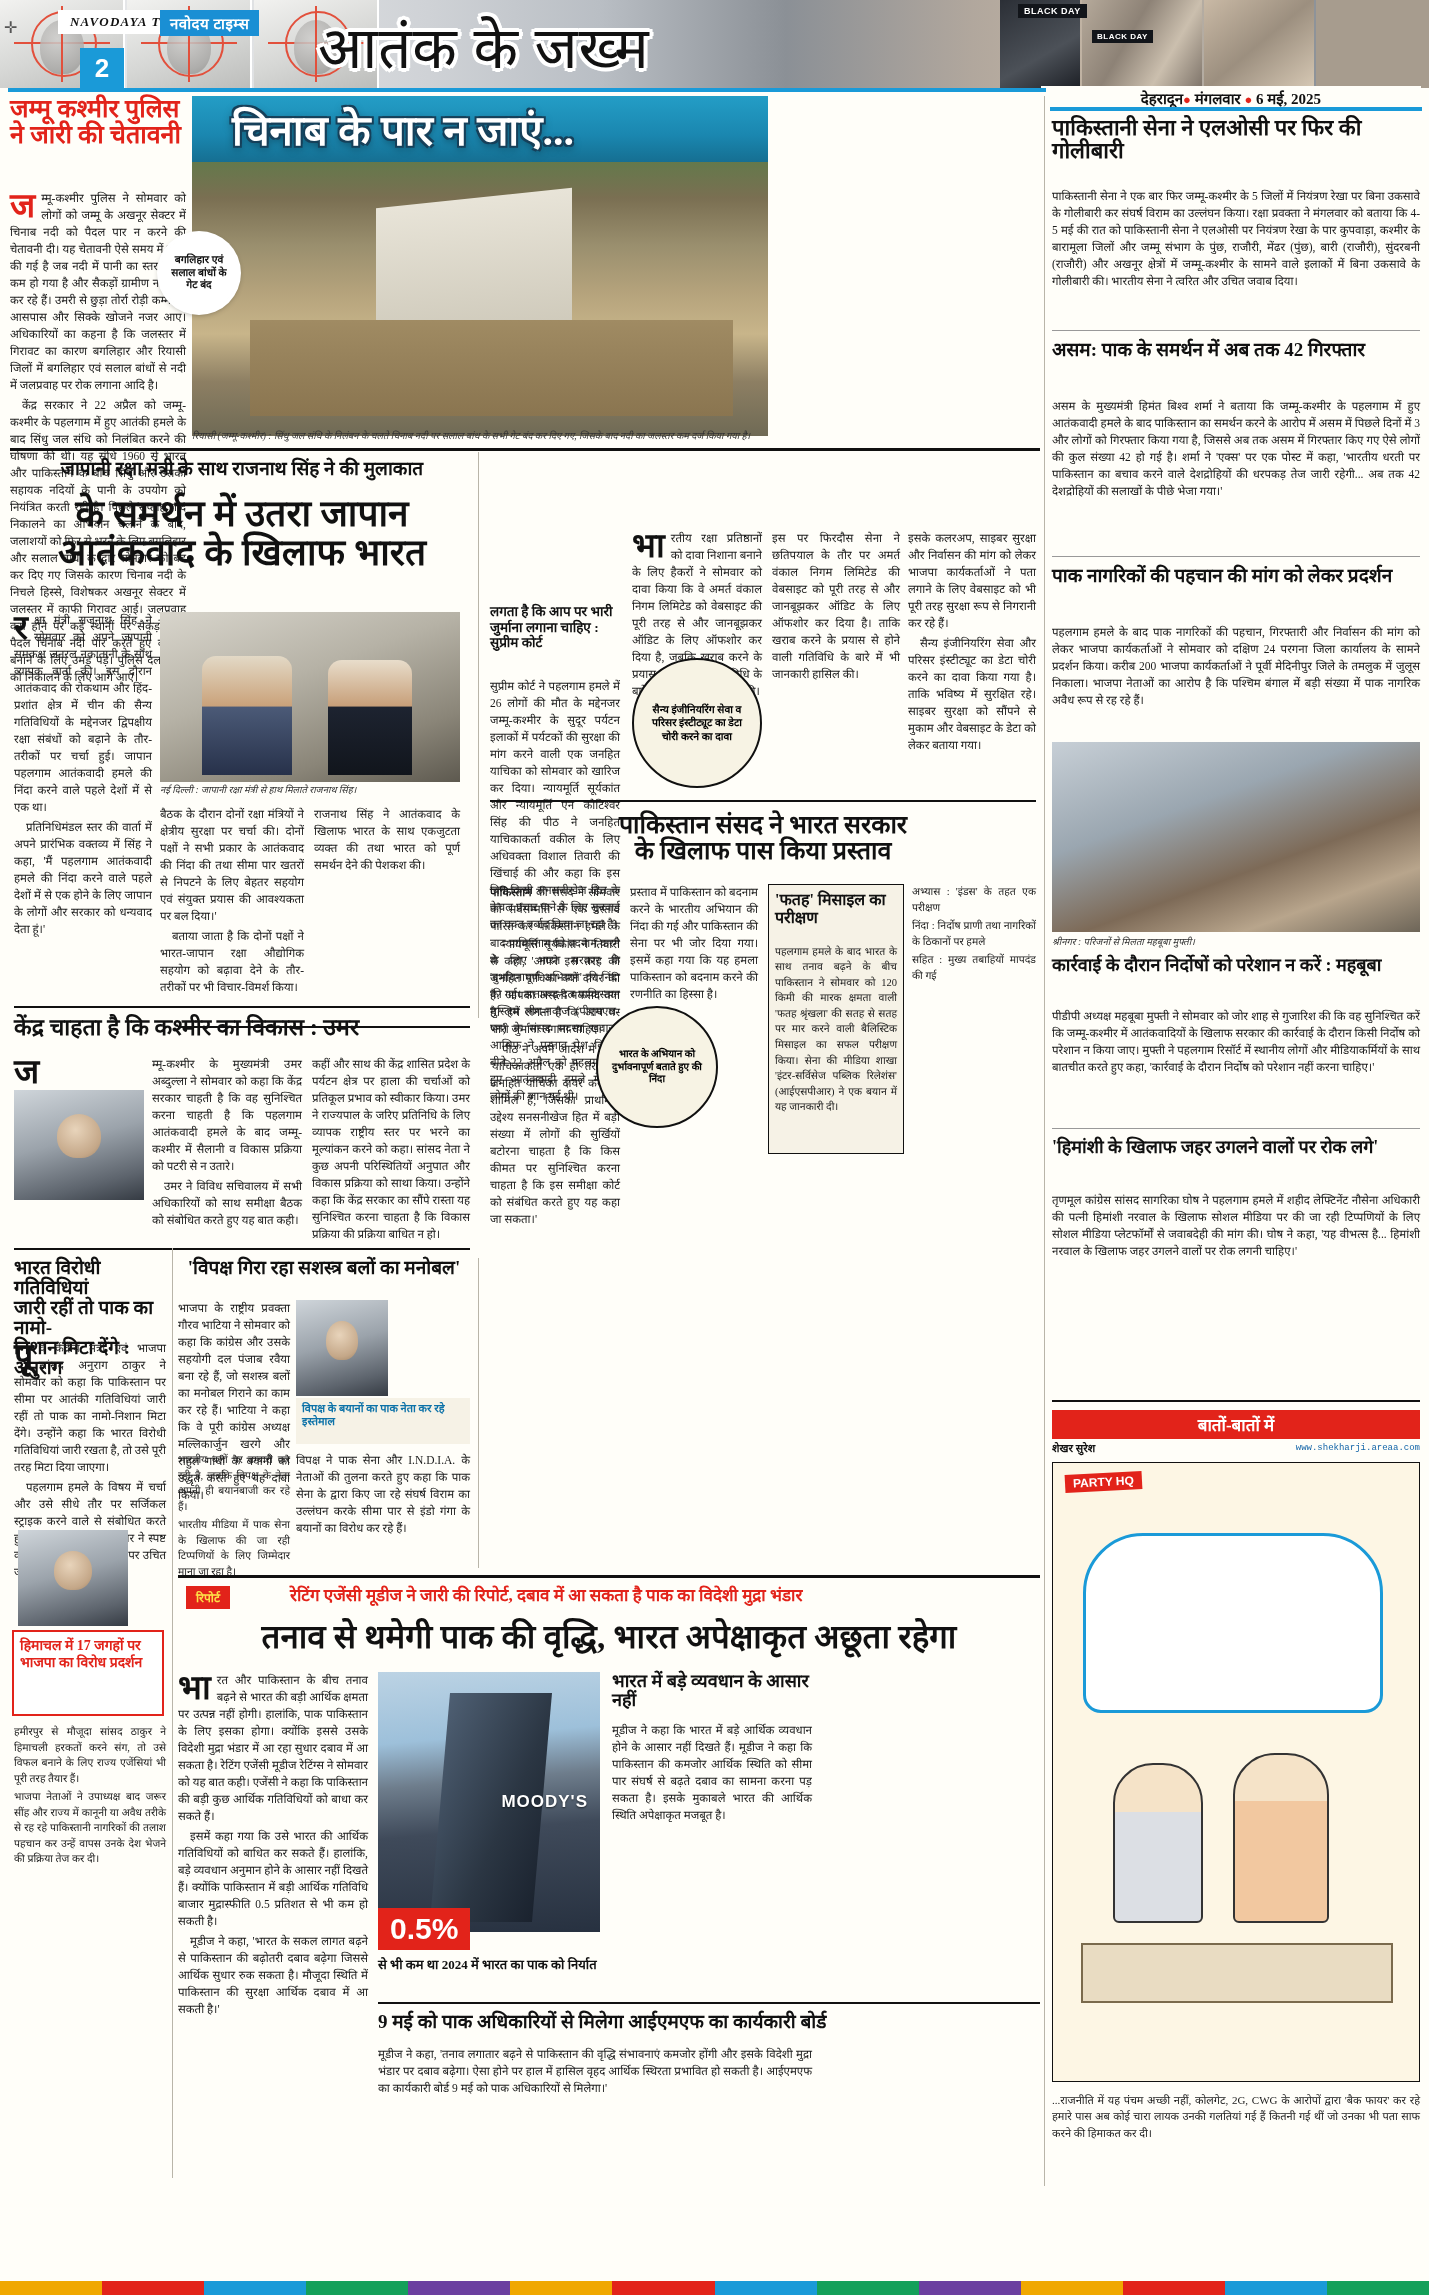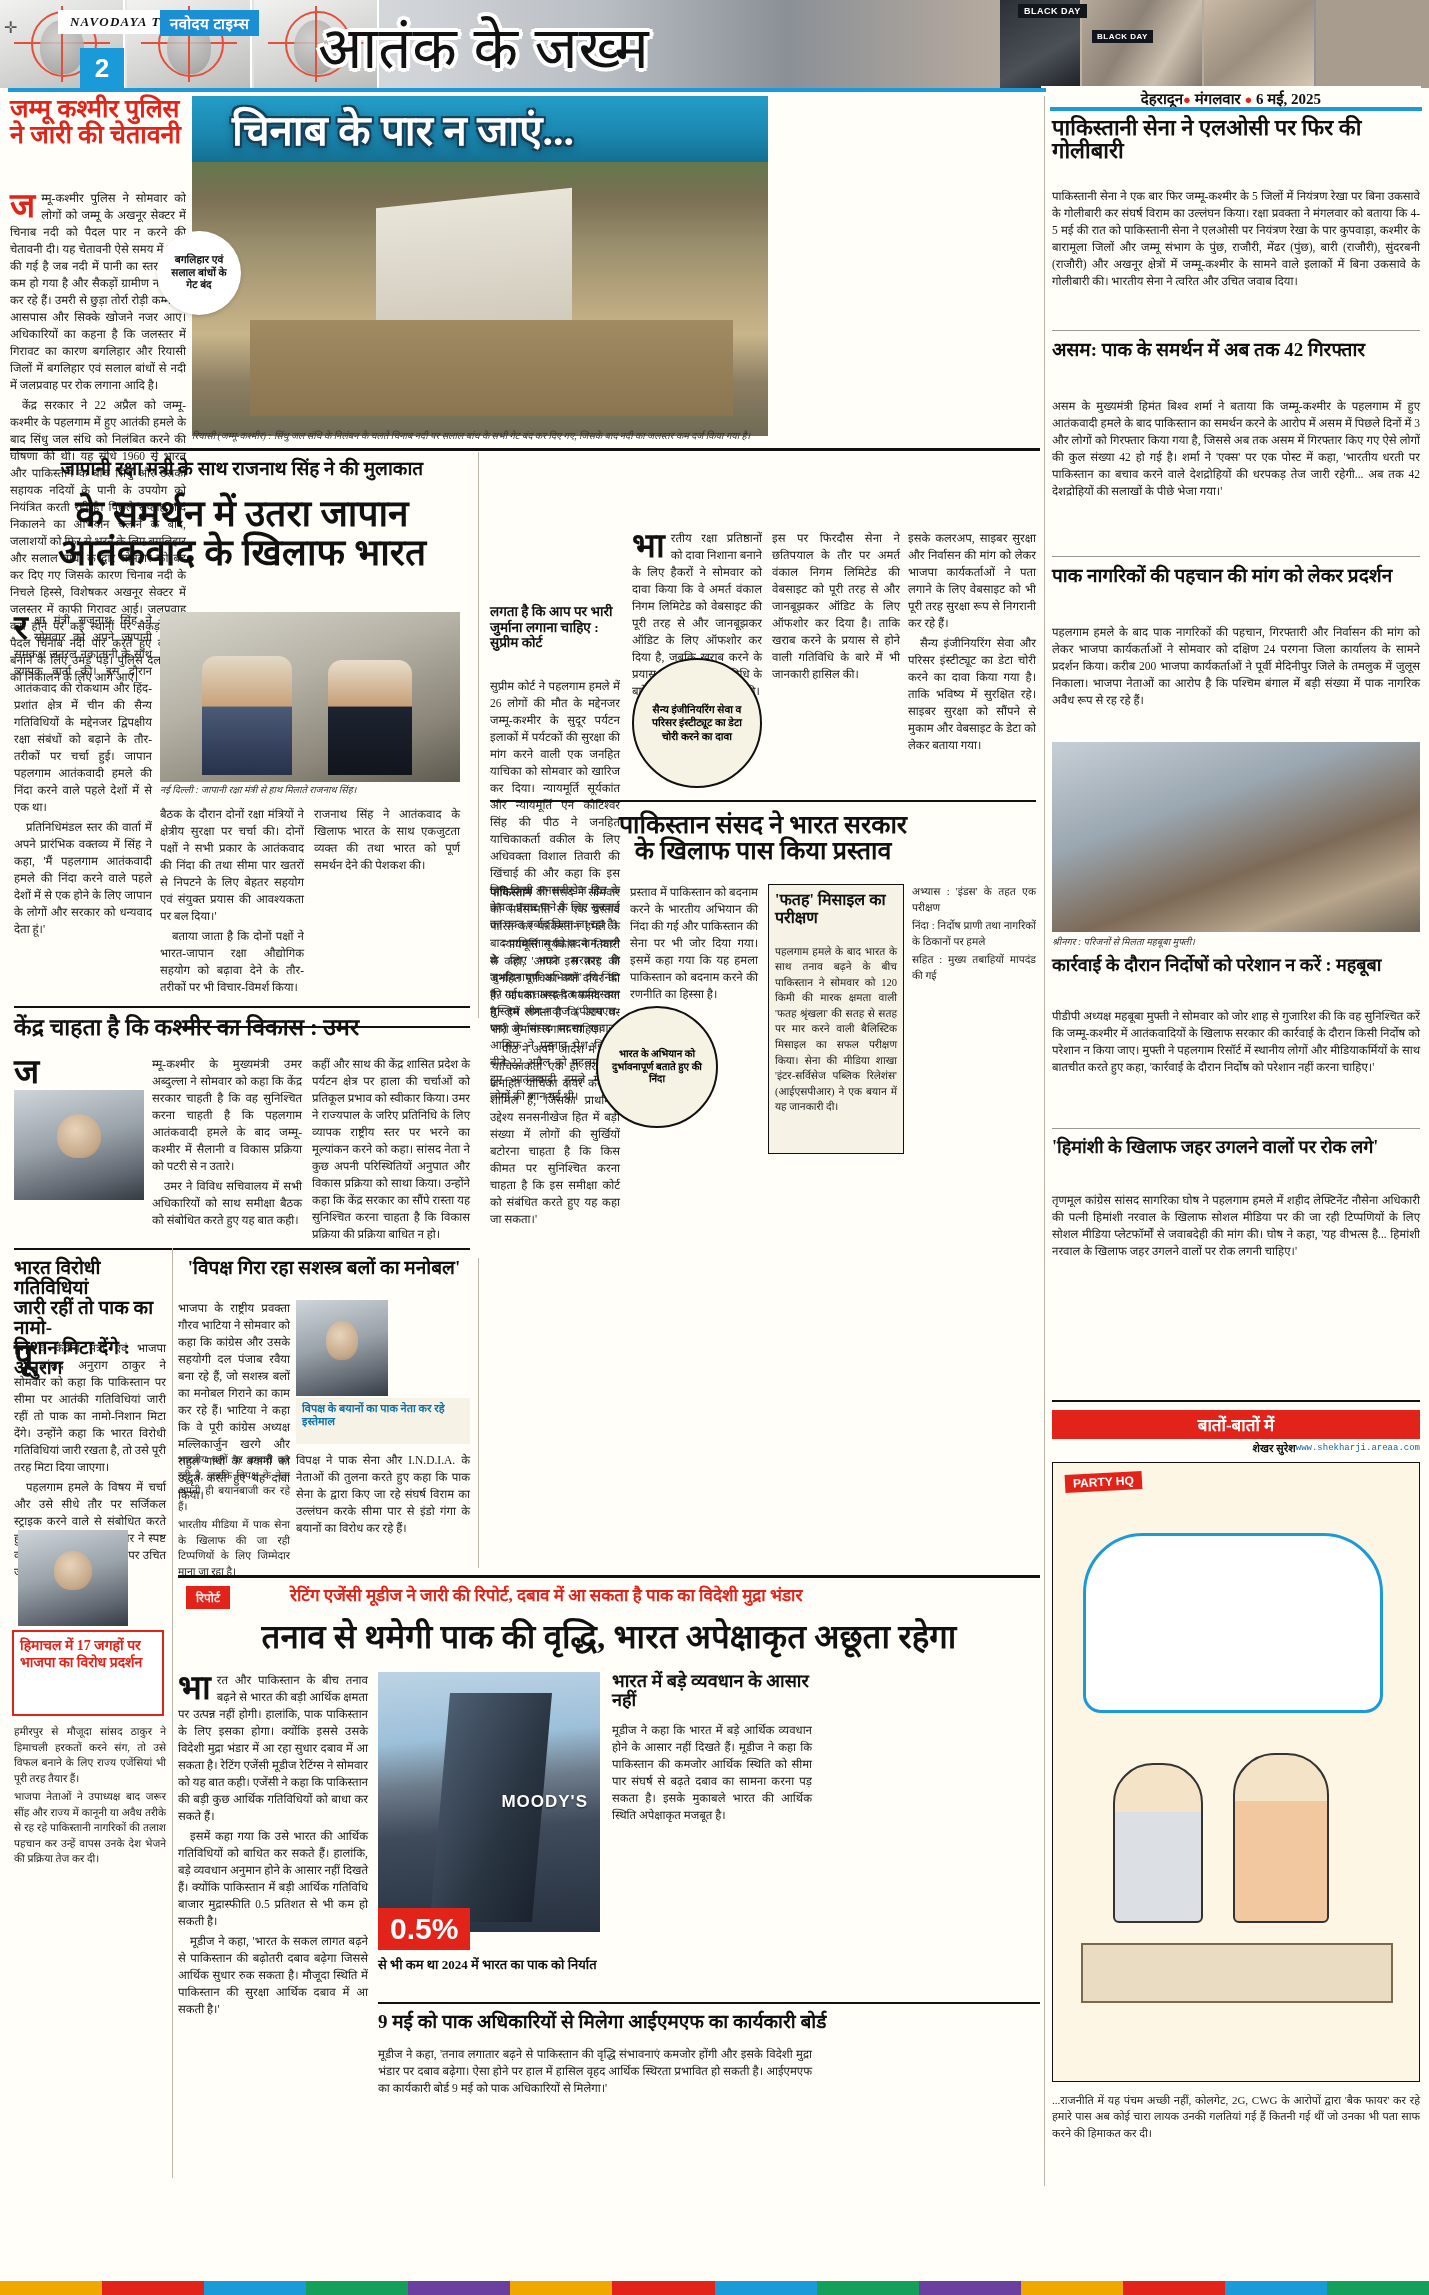--- a/index.html
+++ b/index.html
@@ -205,21 +205,21 @@
   .photo-hl-band{
     position:absolute; background:linear-gradient(180deg,#1d9fd0,#1487b8 60%,#0f6e98);
   }
 
   
   .box{ position:absolute; }
   .box-beige{ background:#f6f2e6; }
   .box-border{ border:1px solid #111; }
   .box-red{ border:2px solid #e2231a; }
   .label-red{
-    background:#e2231a; color:#e5e5e5; font-size:12px; font-weight:700;
+    background:#e2231a; color:#fde047; font-size:12px; font-weight:700;
     padding:3px 10px; display:inline-block;
     font-family:"Liberation Sans",sans-serif;
   }
   .circle-callout{
     position:absolute; border-radius:50%; background:#f7f3e4;
     border:2px solid #111; display:flex; align-items:center; justify-content:center;
     text-align:center; font-size:11px; font-weight:700; line-height:1.25; padding:10px;
   }
   .pct-badge{
     position:absolute; background:#e2231a; color:#fff;
@@ -510,21 +510,21 @@
   <div class="rule-dark" style="left:378px; top:2002px; width:662px; height:2px;"></div>
   <div style="position:absolute; left:378px; top:2012px; width:662px;">
     <div class="hl-black" style="font-size:19px;">9 मई को पाक अधिकारियों से मिलेगा आईएमएफ का कार्यकारी बोर्ड</div>
   </div>
   <div class="body-txt" style="position:absolute; left:378px; top:2046px; width:434px; height:120px;">
     <p class="ni">मूडीज ने कहा, 'तनाव लगातार बढ़ने से पाकिस्तान की वृद्धि संभावनाएं कमजोर होंगी और इसके विदेशी मुद्रा भंडार पर दबाव बढ़ेगा। ऐसा होने पर हाल में हासिल वृहद आर्थिक स्थिरता प्रभावित हो सकती है। आईएमएफ का कार्यकारी बोर्ड 9 मई को पाक अधिकारियों से मिलेगा।'</p>
   </div>
 
   <div class="box" style="left:1052px; top:1400px; width:368px; height:2px; background:#111;"></div>
   <div class="baaton-head" style="position:absolute; left:1052px; top:1410px; width:368px;">बातों-बातों में</div>
-  <div style="position:absolute; left:1052px; top:1442px; width:368px; display:flex; justify-content:flex-end; align-items:center;">
+  <div style="position:absolute; left:1052px; top:1442px; width:368px; display:flex; justify-content:space-between; align-items:center;">
     <span class="kicker" style="font-size:11px;">शेखर सुरेश</span>
     <span class="byline-blue">www.shekharji.areaa.com</span>
   </div>
   <div class="photo ph-cartoon box-border" style="left:1052px; top:1462px; width:368px; height:620px;">
     <div style="position:absolute; left:12px; top:10px; background:#e2231a; color:#fff; font-size:12px; font-weight:700; padding:2px 8px; transform:rotate(-3deg); font-family:'Liberation Sans',sans-serif;">PARTY HQ</div>
     <div style="position:absolute; left:30px; top:70px; width:300px; height:180px; border:3px solid #1a9ad8; border-radius:60px 60px 18px 18px; background:#fff;"></div>
     <div style="position:absolute; left:60px; top:300px; width:90px; height:160px; background:linear-gradient(180deg,#f5e3c8 0 30%, #dcdfe4 30% 100%); border-radius:40px 40px 6px 6px; border:2px solid #333;"></div>
     <div style="position:absolute; left:180px; top:290px; width:96px; height:170px; background:linear-gradient(180deg,#f5e3c8 0 28%, #f2c8a0 28% 100%); border-radius:42px 42px 6px 6px; border:2px solid #333;"></div>
     <div style="position:absolute; left:28px; top:480px; width:312px; height:60px; background:#e9dcc2; border:2px solid #7a6a4c;"></div>
   </div>

